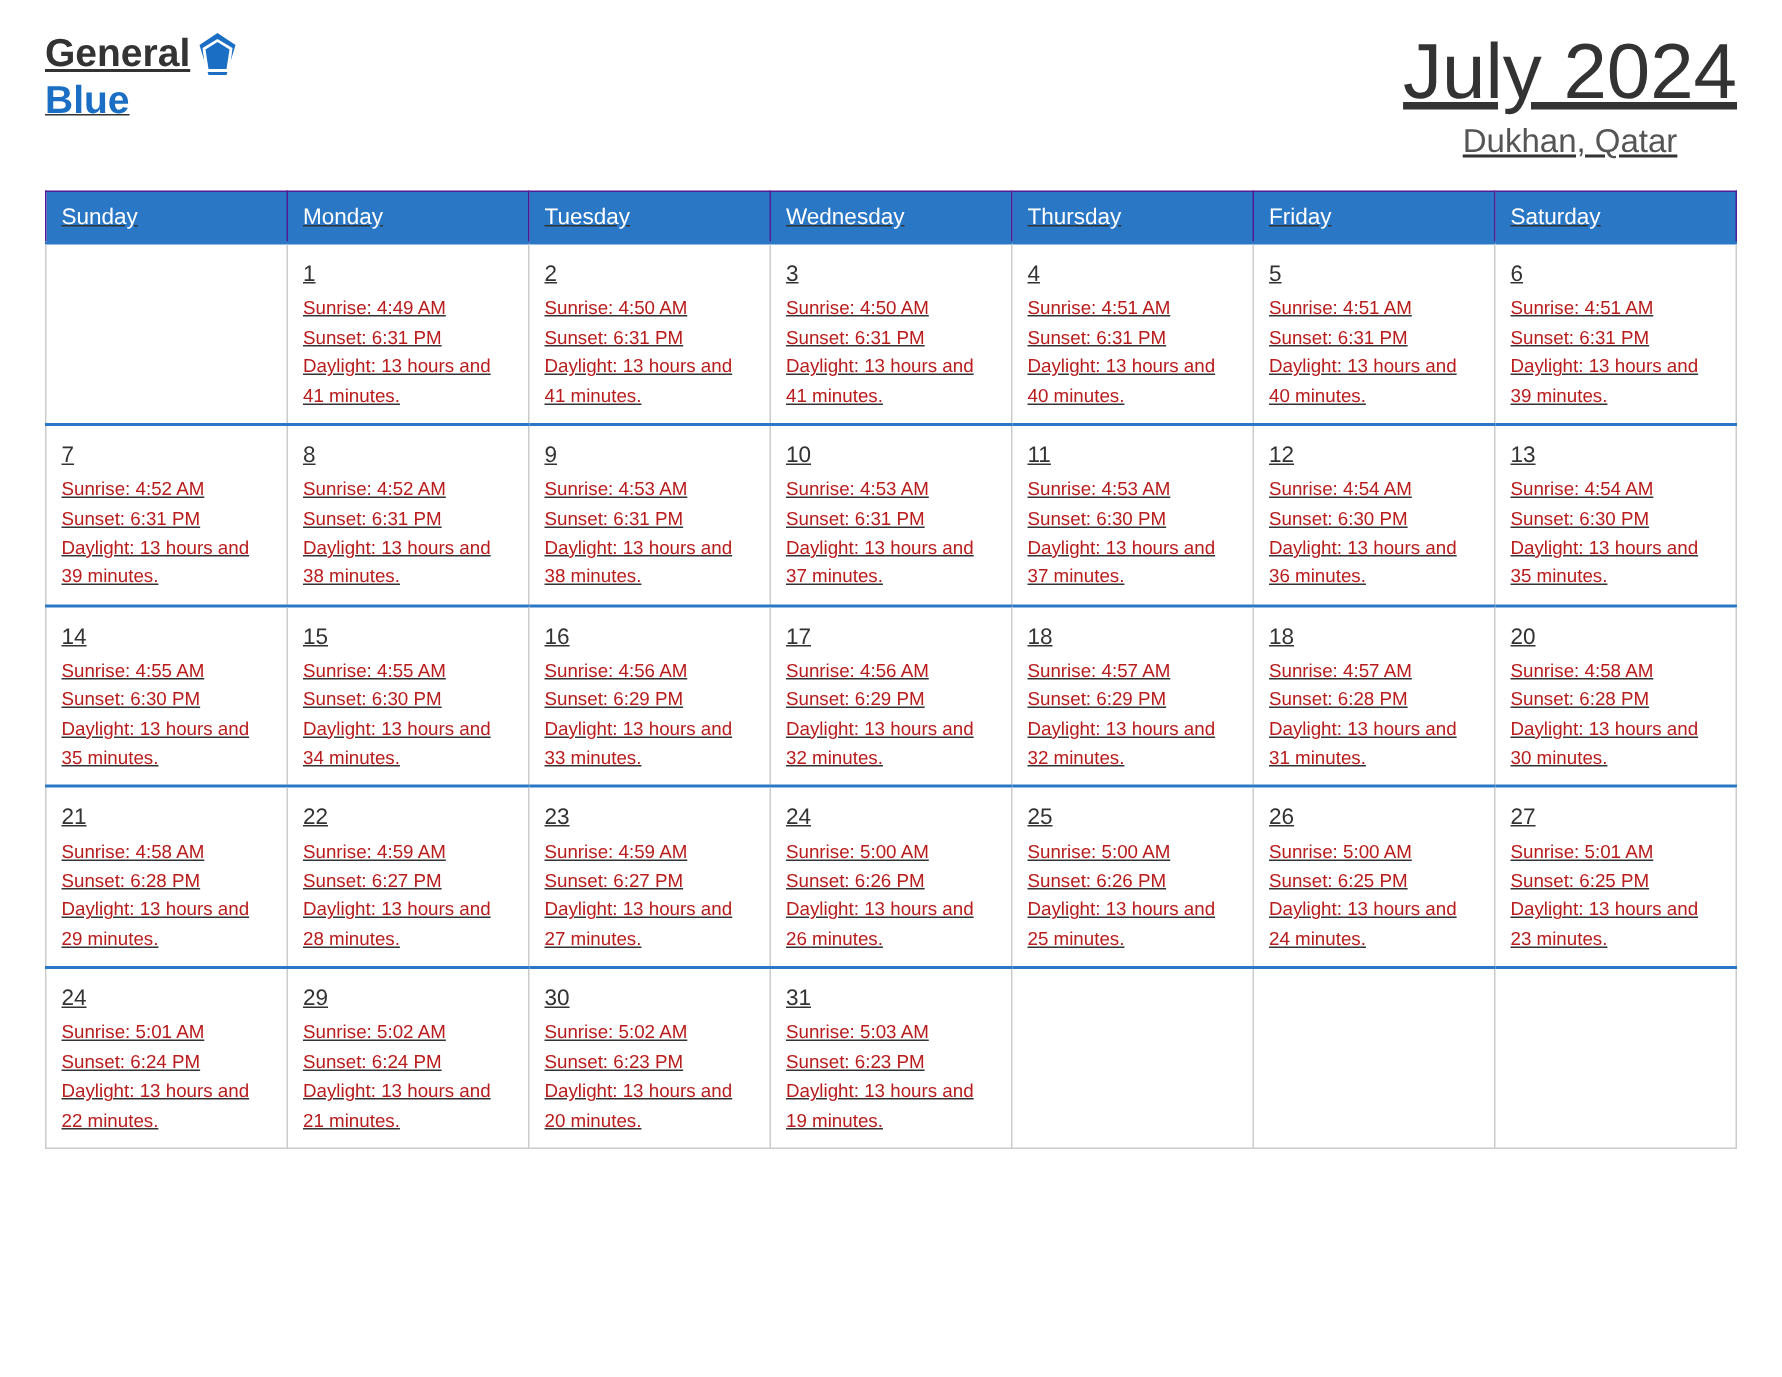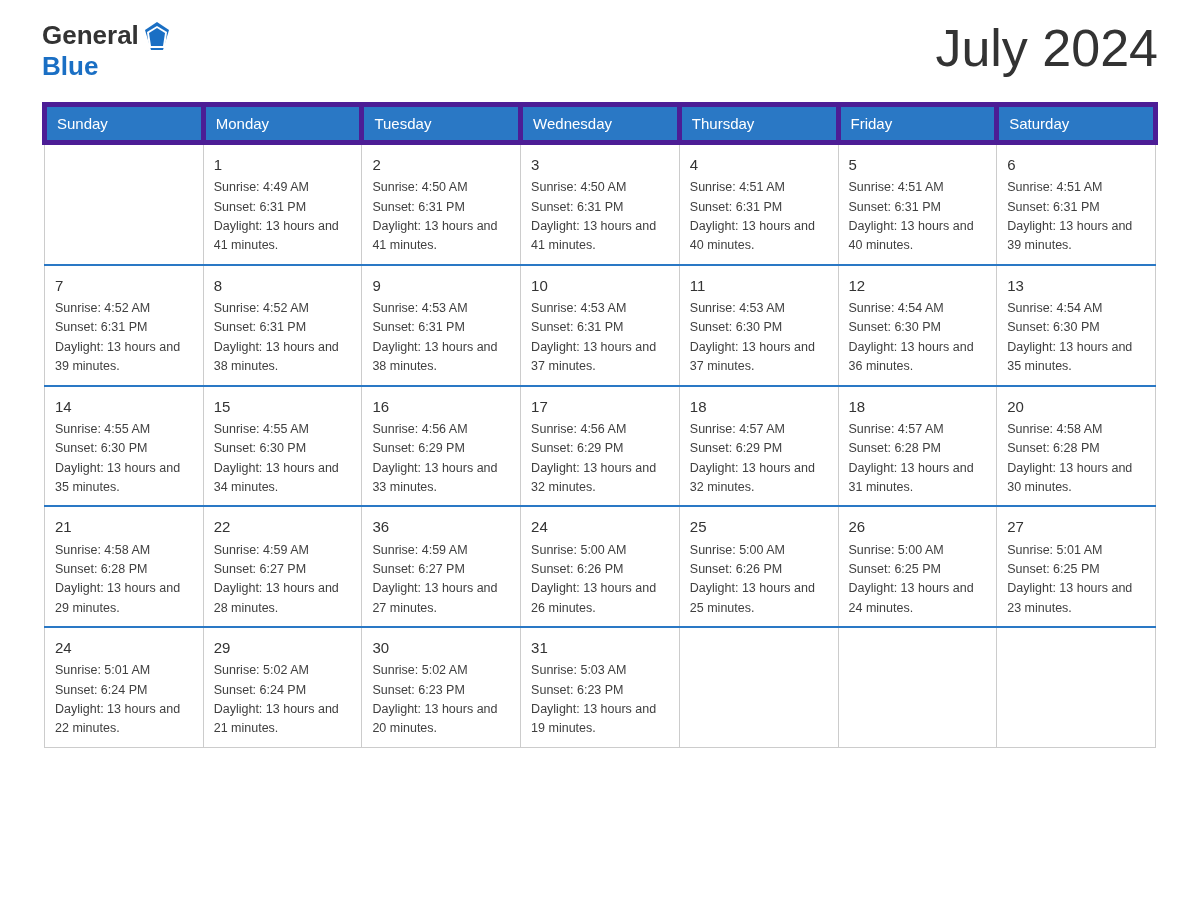--- a/index.html
+++ b/index.html
@@ -6,22 +6,23 @@
     body {
       font-family: Arial, sans-serif;
       background: #fff;
       color: #333;
       width: 1188px;
       min-height: 918px;
     }
     .page {
       width: 1188px;
       min-height: 918px;
-      padding: 20px 30px 30px 42px;
+      padding: 20px 30px 30px 30px;
       background: #fff;
+      text-decoration: underline;
     }
     .header {
       display: flex;
       justify-content: space-between;
       align-items: flex-start;
       margin-bottom: 20px;
     }
     .logo-wrapper {
       display: flex;
       flex-direction: column;
@@ -49,21 +50,21 @@
       border-collapse: collapse;
       table-layout: fixed;
     }
     .calendar-table th {
       background-color: #2a78c5;
       color: #fff;
       padding: 8px 10px;
       text-align: left;
       font-size: 15px;
       font-weight: normal;
-      border: 5px solid #4c1d95;
+      border: 1px solid #4c1d95;
     }
     .calendar-table td {
       vertical-align: top;
       padding: 8px 10px;
       border: 1px solid #ccc;
       border-top: 2px solid #2a78c5;
       height: 110px;
       font-size: 12.5px;
       line-height: 1.55;
       color: #333;
@@ -72,21 +73,21 @@
       border-top: 2px solid #2a78c5;
     }
     .day-number {
       font-size: 15px;
       font-weight: normal;
       display: block;
       margin-bottom: 2px;
     }
     .day-info {
       font-size: 12.5px;
-      color: #404040;
+      color: #b91c1c;
       line-height: 1.55;
     }
     .calendar-table tr td:first-child {
       border-left: 1px solid #ccc;
     }
     .week-row td {
       border-top: 2px solid #2a78c5;
     }
   </style>
 </head>
@@ -104,20 +105,21 @@
           <polygon points="16,6 24,11 22,24 10,24 8,11" fill="#1a6fc4"></polygon>
         </svg>
       </div>
       <div>
         <span style="font-size:26px; font-weight:bold; color:#1a6fc4; margin-left:0;margin-top:44px;">Blue</span>
       </div>
     </div>
 
     <div class="title-section">
       <div class="month-year">July 2024</div>
+      <div class="location">Dukhan, Qatar</div>
     </div>
   </div>
 
   <table class="calendar-table">
     <thead>
       <tr>
         <th>Sunday</th>
         <th>Monday</th>
         <th>Tuesday</th>
         <th>Wednesday</th>
@@ -217,21 +219,21 @@
         <tr class="week-row">
           <td>
             <span class="day-number">21</span>
             <div class="day-info">Sunrise: 4:58 AM<br>Sunset: 6:28 PM<br>Daylight: 13 hours and 29 minutes.</div>
           </td>
           <td>
             <span class="day-number">22</span>
             <div class="day-info">Sunrise: 4:59 AM<br>Sunset: 6:27 PM<br>Daylight: 13 hours and 28 minutes.</div>
           </td>
           <td>
-            <span class="day-number">36</span>
+            <span class="day-number">23</span>
             <div class="day-info">Sunrise: 4:59 AM<br>Sunset: 6:27 PM<br>Daylight: 13 hours and 27 minutes.</div>
           </td>
           <td>
             <span class="day-number">24</span>
             <div class="day-info">Sunrise: 5:00 AM<br>Sunset: 6:26 PM<br>Daylight: 13 hours and 26 minutes.</div>
           </td>
           <td>
             <span class="day-number">25</span>
             <div class="day-info">Sunrise: 5:00 AM<br>Sunset: 6:26 PM<br>Daylight: 13 hours and 25 minutes.</div>
           </td>

